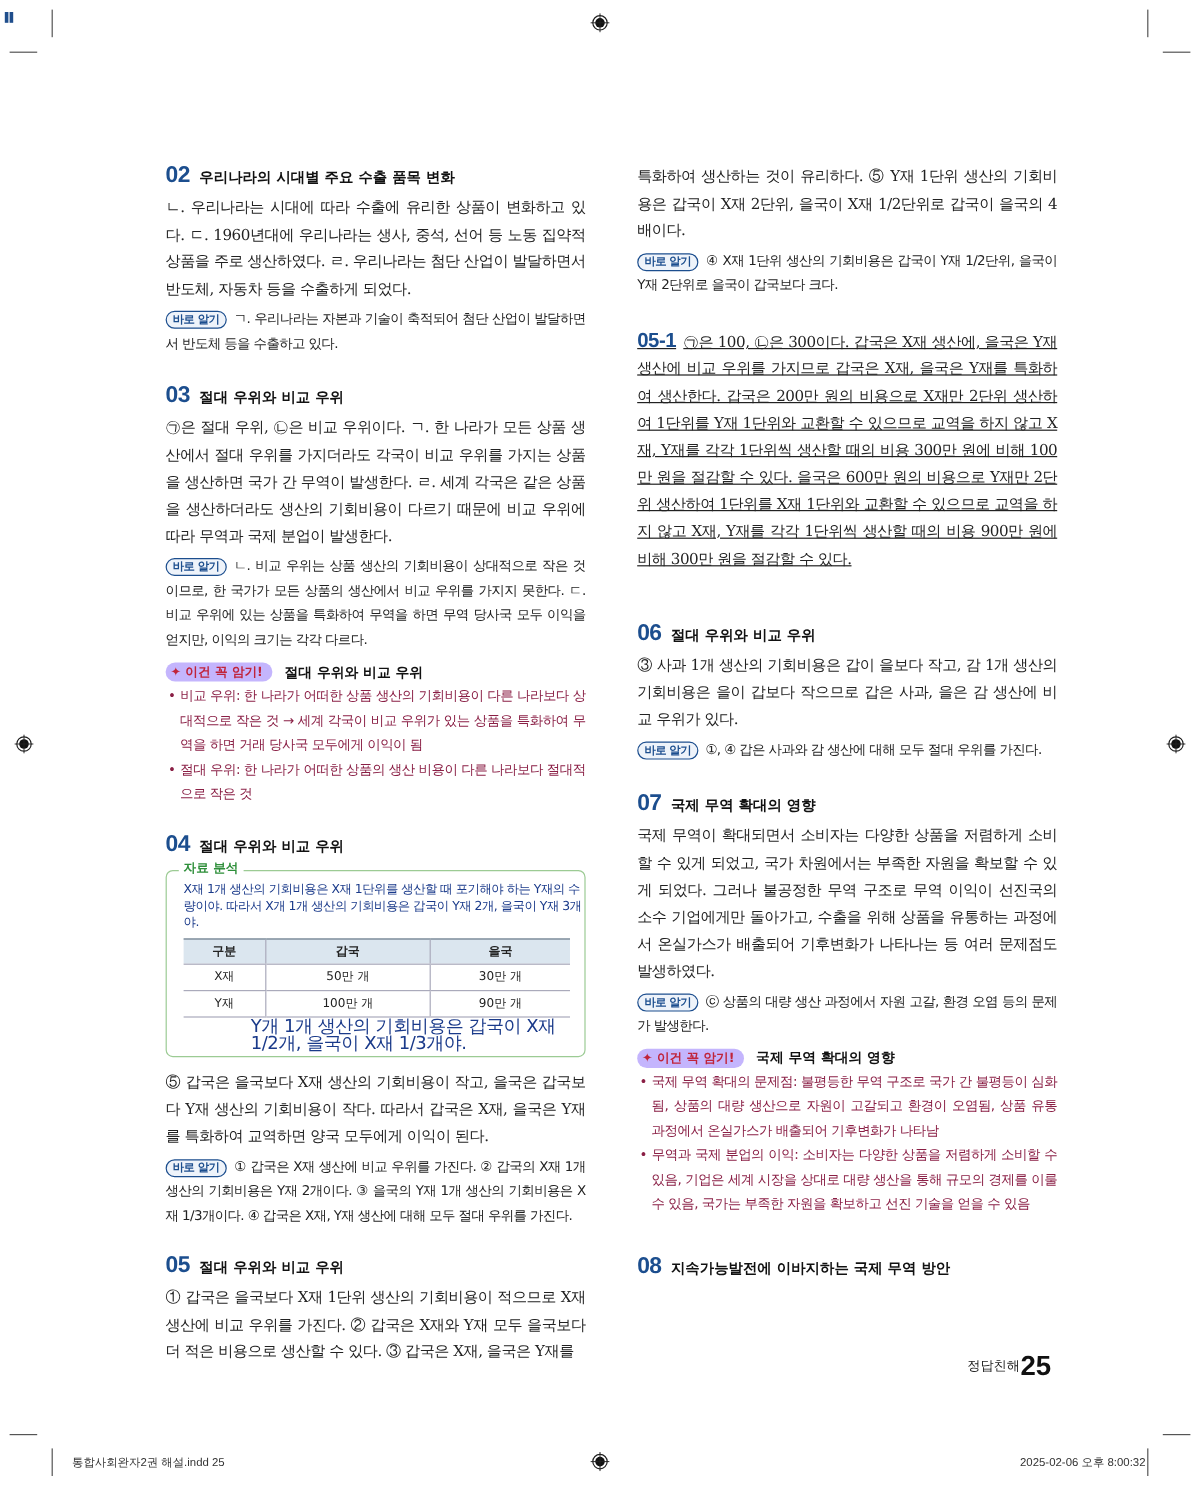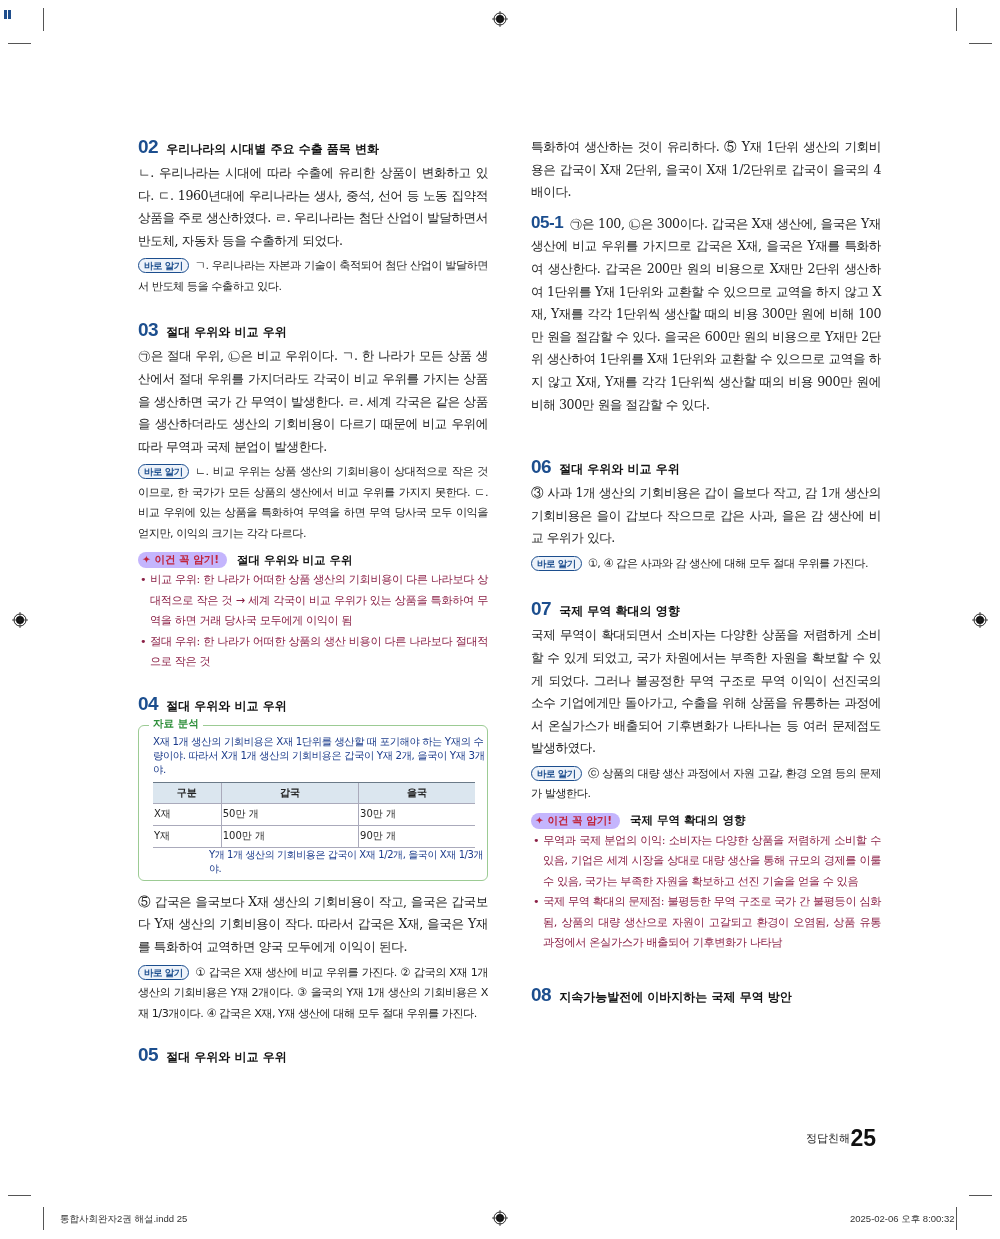--- a/index.html
+++ b/index.html
@@ -31,23 +31,23 @@
   .memo-title { font-size:11.5px; font-weight:bold; color:#111; }
   .memo-list { margin:0; padding:0; list-style:none; }
   .memo-list li { font-size:11.2px; line-height:20.5px; color:#8a1f45; padding-left:12px; text-indent:-10px; text-align:justify; letter-spacing:-0.4px; }
   .memo-list li::before { content:"•"; margin-right:4px; color:#8a1f45; }
 
   .analysis { position:relative; border:1.2px solid #9ccb94; border-radius:6px; margin-top:6px; padding:8px 0 6px 14px; height:140px; }
   .analysis-label { position:absolute; left:10px; top:-9px; background:#fff; padding:0 4px; font-size:10.5px; font-weight:bold; color:#2e8f3a; }
   .analysis-note { font-size:10.3px; line-height:14px; color:#1a3a8a; letter-spacing:-0.4px; }
   .analysis-table { border-collapse:collapse; width:322px; margin-top:6px; font-size:10px; }
   .analysis-table th { background:#dbe6ef; font-weight:bold; height:18px; border-top:1.3px solid #6b7a88; border-bottom:1px solid #aab; }
-  .analysis-table td { text-align:left; height:19px; border-bottom:1px solid #aab; }
+  .analysis-table td { text-align:center; height:19px; border-bottom:1px solid #aab; }
   .analysis-table th + th, .analysis-table td + td { border-left:1px solid #aab; }
-  .analysis-note2 { font-size:10px; line-height:14px; color:#1a3a8a; margin-left:56px; letter-spacing:-0.4px; }
+  .analysis-note2 { font-size:15px; line-height:14px; color:#1a3a8a; margin-left:56px; letter-spacing:-0.4px; }
 
   .footer-label { position:absolute; right:150px; top:1131px; font-size:11px; color:#222; }
   .footer-page { position:absolute; right:124px; top:1125px; font-family:"Liberation Sans",sans-serif; font-weight:bold; font-size:23px; color:#111; }
   .slug { position:absolute; font-size:9.5px; color:#333; font-family:"Liberation Sans",sans-serif; }
 </style>
 </head>
 <body>
 
 <div class="corner-mark"><span></span><span></span></div>
 <div class="vline" style="left:43px; top:8px; height:23px;"></div>
@@ -143,30 +143,32 @@
     </div>
     <div class="body" style="margin-top:10px;">⑤ 갑국은 을국보다 X재 생산의 기회비용이 작고, 을국은 갑국보다 Y재 생산의 기회비용이 작다. 따라서 갑국은 X재, 을국은 Y재를 특화하여 교역하면 양국 모두에게 이익이 된다.</div>
     <div class="check"><span class="badge">바로 알기</span><span>① 갑국은 X재 생산에 비교 우위를 가진다. ② 갑국의 X재 1개 생산의 기회비용은 Y재 2개이다. ③ 을국의 Y재 1개 생산의 기회비용은 X재 1/3개이다. ④ 갑국은 X재, Y재 생산에 대해 모두 절대 우위를 가진다.</span></div>
   </div>
 
   <div class="sec" style="margin-top:20px;">
     <div class="sec-head">
         <span class="sec-num">05</span>
         <span class="sec-title">절대 우위와 비교 우위</span>
       </div>
+    <div class="body">① 갑국은 을국보다 X재 1단위 생산의 기회비용이 적으므로 X재 생산에 비교 우위를 가진다. ② 갑국은 X재와 Y재 모두 을국보다 더 적은 비용으로 생산할 수 있다. ③ 갑국은 X재, 을국은 Y재를</div>
   </div>
 </div>
 
 <div class="col right">
 
   <div class="sec">
     <div class="body">특화하여 생산하는 것이 유리하다. ⑤ Y재 1단위 생산의 기회비용은 갑국이 X재 2단위, 을국이 X재 1/2단위로 갑국이 을국의 4배이다.</div>
-  </div>
-
-  <div class="sec" style="margin-top:8px;">
+    <div class="check"><span class="badge">바로 알기</span><span>④ X재 1단위 생산의 기회비용은 갑국이 Y재 1/2단위, 을국이 Y재 2단위로 을국이 갑국보다 크다.</span></div>
+  </div>
+
+  <div class="sec" style="margin-top:24px;text-decoration:underline;">
     <div class="body"><span class="inline-num">05-1</span><span>㉠은 100, ㉡은 300이다. 갑국은 X재 생산에, 을국은 Y재 생산에 비교 우위를 가지므로 갑국은 X재, 을국은 Y재를 특화하여 생산한다. 갑국은 200만 원의 비용으로 X재만 2단위 생산하여 1단위를 Y재 1단위와 교환할 수 있으므로 교역을 하지 않고 X재, Y재를 각각 1단위씩 생산할 때의 비용 300만 원에 비해 100만 원을 절감할 수 있다. 을국은 600만 원의 비용으로 Y재만 2단위 생산하여 1단위를 X재 1단위와 교환할 수 있으므로 교역을 하지 않고 X재, Y재를 각각 1단위씩 생산할 때의 비용 900만 원에 비해 300만 원을 절감할 수 있다.</span></div>
   </div>
 
   <div class="sec" style="margin-top:40px;">
     <div class="sec-head">
         <span class="sec-num">06</span>
         <span class="sec-title">절대 우위와 비교 우위</span>
       </div>
     <div class="body">③ 사과 1개 생산의 기회비용은 갑이 을보다 작고, 감 1개 생산의 기회비용은 을이 갑보다 작으므로 갑은 사과, 을은 감 생산에 비교 우위가 있다.</div>
     <div class="check"><span class="badge">바로 알기</span><span>①, ④ 갑은 사과와 감 생산에 대해 모두 절대 우위를 가진다.</span></div>
@@ -177,22 +179,22 @@
         <span class="sec-num">07</span>
         <span class="sec-title">국제 무역 확대의 영향</span>
       </div>
     <div class="body">국제 무역이 확대되면서 소비자는 다양한 상품을 저렴하게 소비할 수 있게 되었고, 국가 차원에서는 부족한 자원을 확보할 수 있게 되었다. 그러나 불공정한 무역 구조로 무역 이익이 선진국의 소수 기업에게만 돌아가고, 수출을 위해 상품을 유통하는 과정에서 온실가스가 배출되어 기후변화가 나타나는 등 여러 문제점도 발생하였다.</div>
     <div class="check"><span class="badge">바로 알기</span><span>ⓒ 상품의 대량 생산 과정에서 자원 고갈, 환경 오염 등의 문제가 발생한다.</span></div>
     <div class="memo-head">
         <span class="memo-tag">✦ 이건 꼭 암기!</span>
         <span class="memo-title">국제 무역 확대의 영향</span>
       </div>
     <ul class="memo-list">
+      <li>국제 무역 확대의 문제점: 불평등한 무역 구조로 국가 간 불평등이 심화됨, 상품의 대량 생산으로 자원이 고갈되고 환경이 오염됨, 상품 유통 과정에서 온실가스가 배출되어 기후변화가 나타남</li>
       <li>무역과 국제 분업의 이익: 소비자는 다양한 상품을 저렴하게 소비할 수 있음, 기업은 세계 시장을 상대로 대량 생산을 통해 규모의 경제를 이룰 수 있음, 국가는 부족한 자원을 확보하고 선진 기술을 얻을 수 있음</li>
-      <li>국제 무역 확대의 문제점: 불평등한 무역 구조로 국가 간 불평등이 심화됨, 상품의 대량 생산으로 자원이 고갈되고 환경이 오염됨, 상품 유통 과정에서 온실가스가 배출되어 기후변화가 나타남</li>
     </ul>
   </div>
 
   <div class="sec" style="margin-top:30px;">
     <div class="sec-head">
         <span class="sec-num">08</span>
         <span class="sec-title">지속가능발전에 이바지하는 국제 무역 방안</span>
       </div>
   </div>
 </div>

